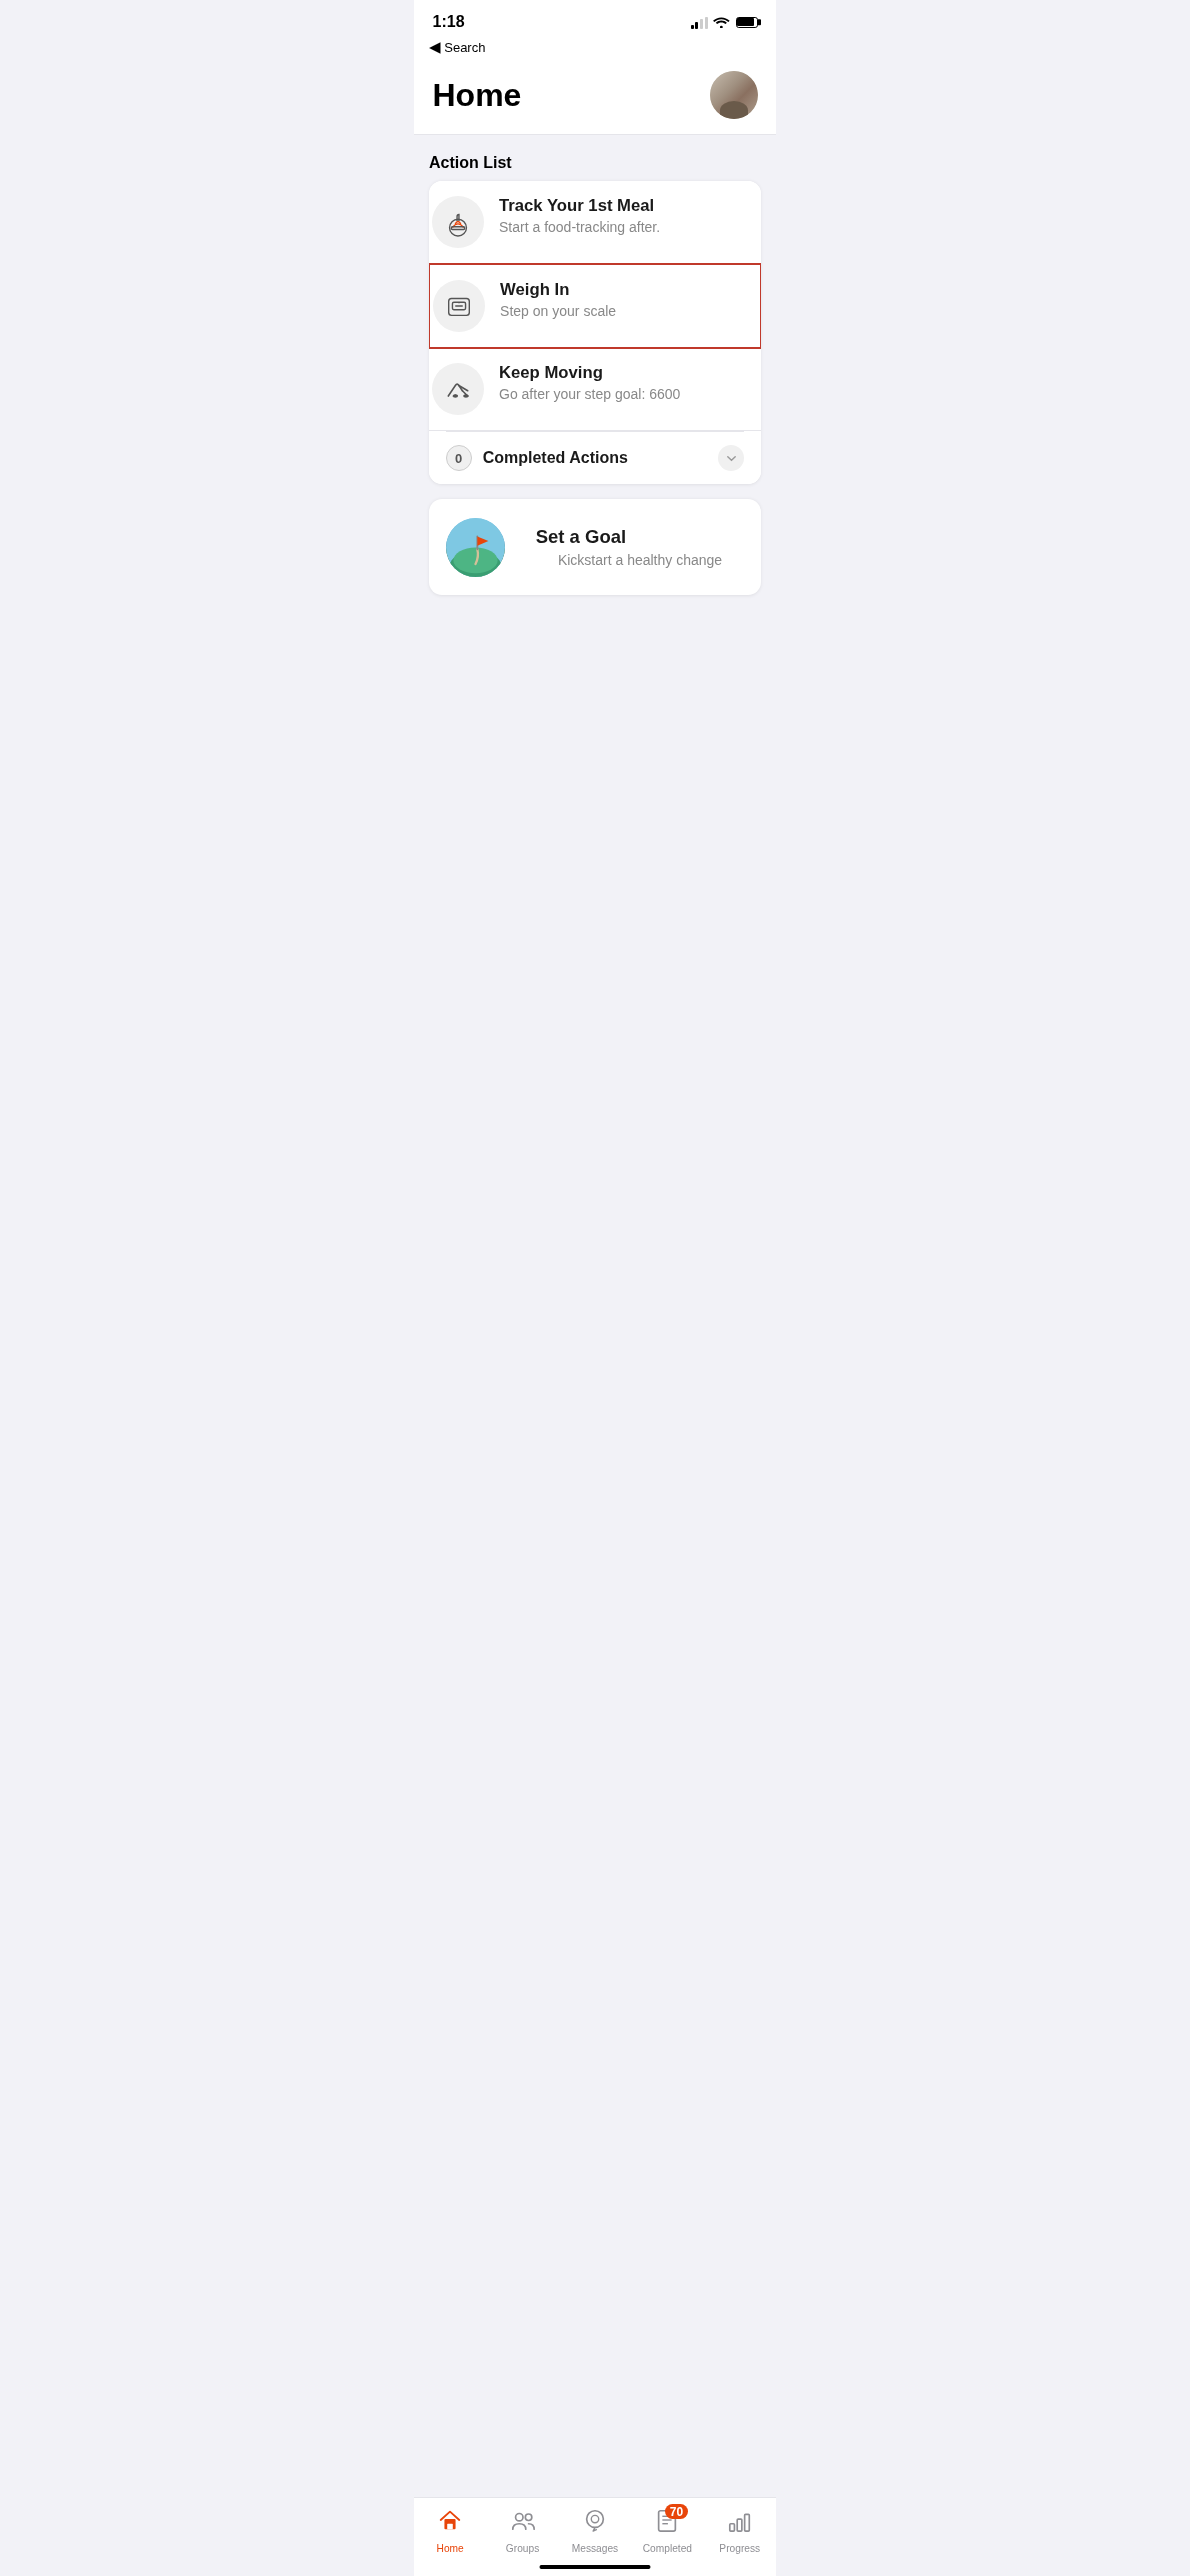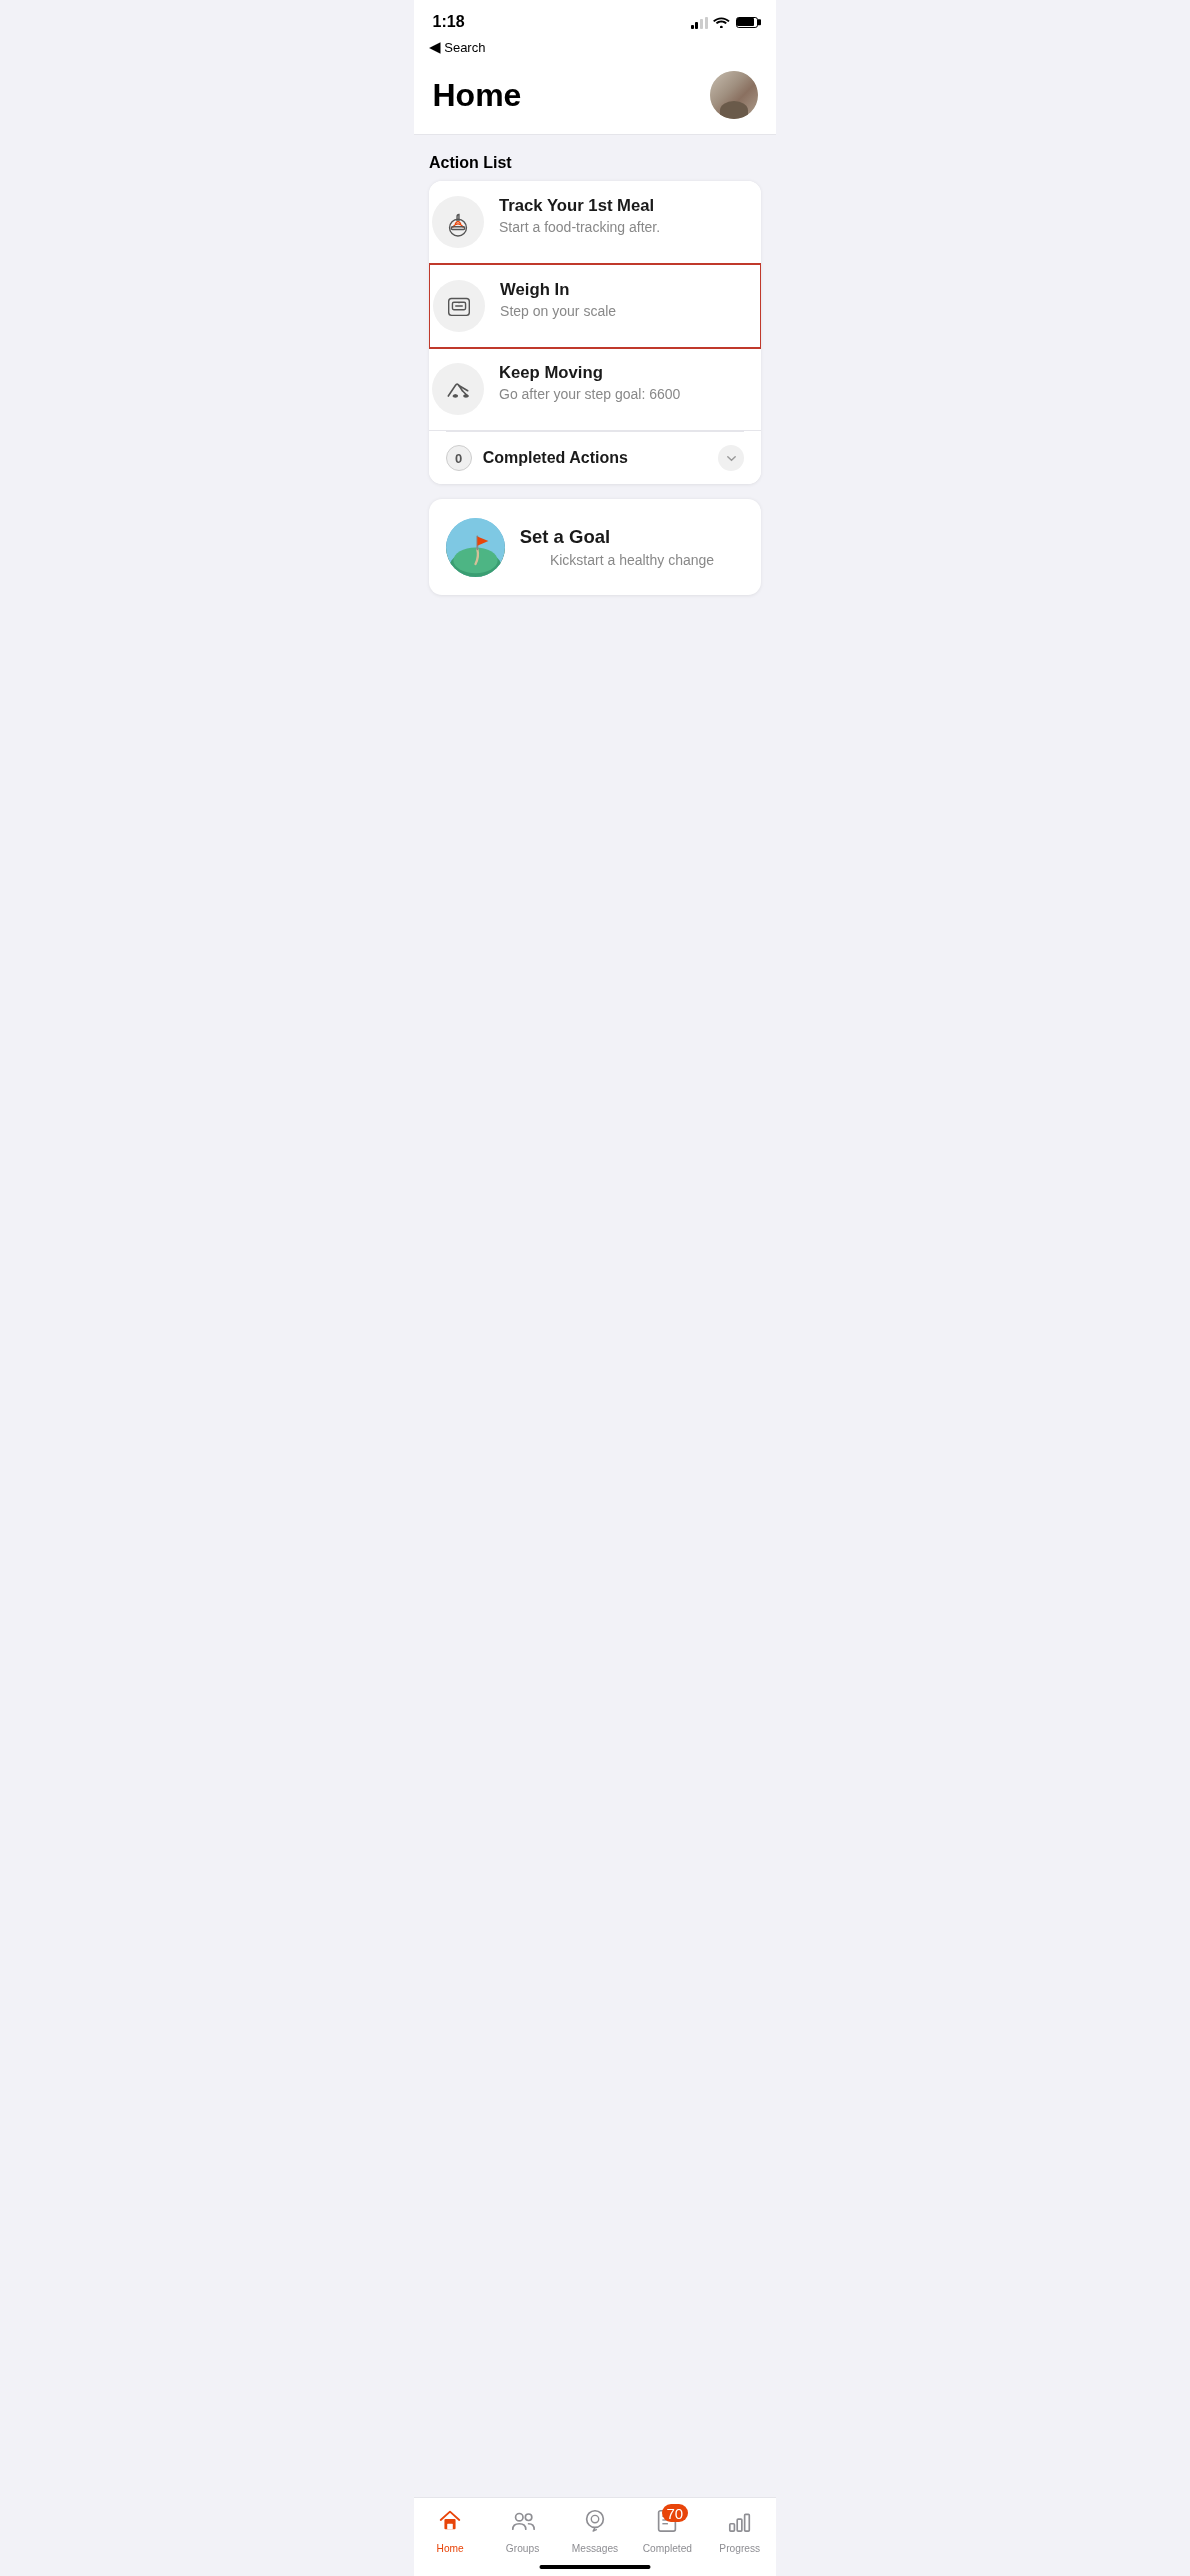--- a/index.html
+++ b/index.html
@@ -270,21 +270,21 @@
       background: #ffffff;
       border-radius: 13px;
       overflow: hidden;
       box-shadow: 0 0.9px 3.7px rgba(0,0,0,0.08);
     }
 
     .goal-content {
       display: flex;
       align-items: center;
       padding: 18.5px 16.7px;
-      gap: 15px;
+      gap: 31px;
     }
 
     .goal-icon-wrap {
       width: 59px;
       height: 59px;
       border-radius: 50%;
       overflow: hidden;
       flex-shrink: 0;
       background: linear-gradient(180deg, #87ceeb 0%, #5ba3c9 40%, #2e7a5e 60%, #3d8b6e 100%);
       display: flex;
@@ -366,22 +366,22 @@
     .tab-item.active .tab-label {
       color: #e8450a;
     }
 
     .tab-badge {
       position: absolute;
       top: -3.7px;
       right: -7.4px;
       background: #e8450a;
       color: white;
-      font-size: 15px;
-      font-weight: 400;
+      font-size: 12px;
+      font-weight: 700;
       border-radius: 9.3px;
       padding: 0.9px 4.6px;
       min-width: 16.7px;
       text-align: center;
     }
 
     
     .home-indicator {
       position: fixed;
       bottom: 7.4px;

